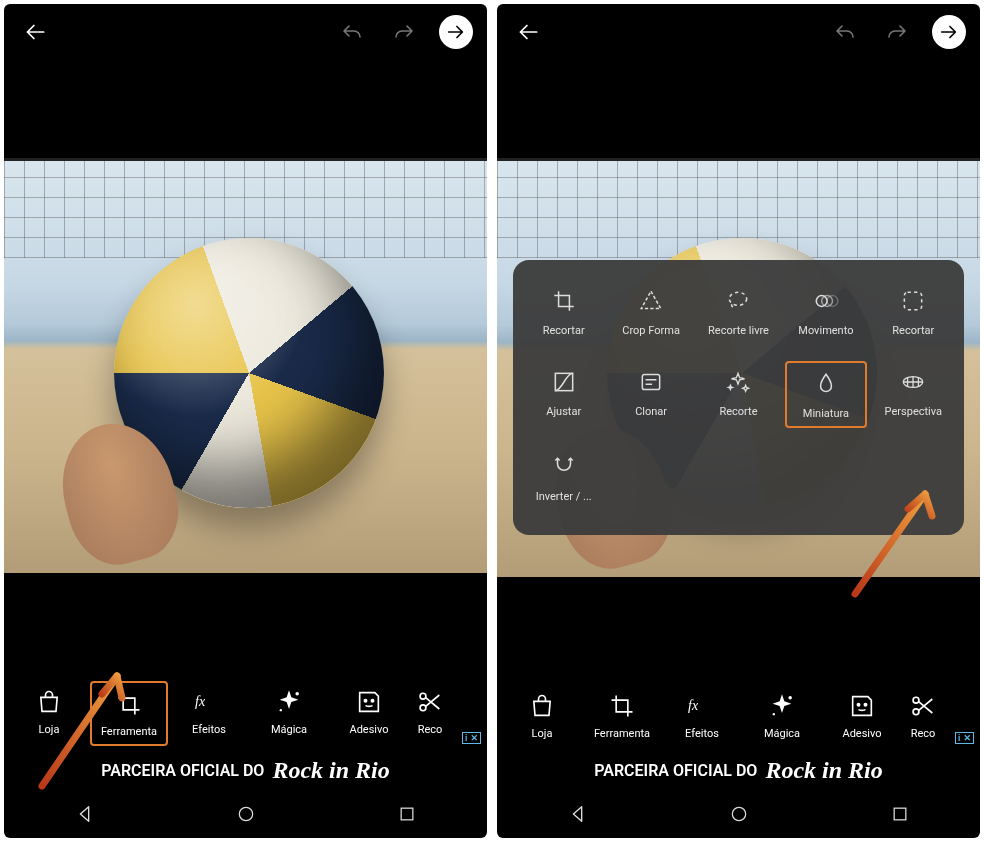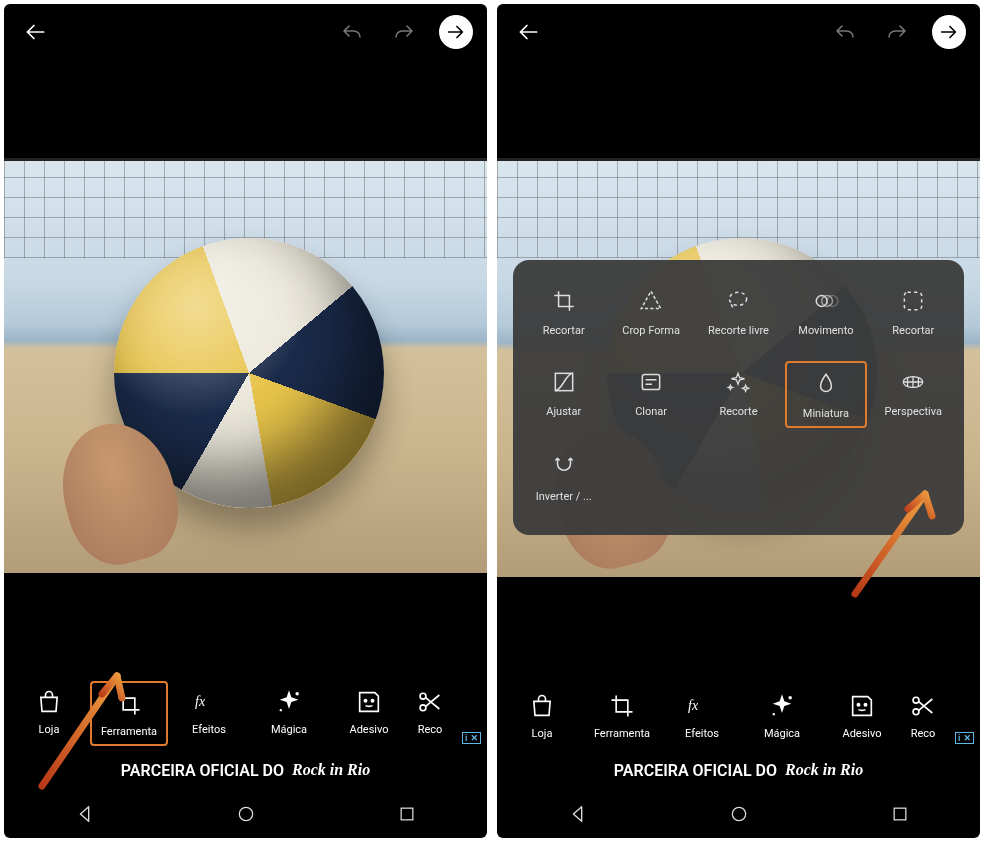--- a/index.html
+++ b/index.html
@@ -110,21 +110,21 @@
     background: #000;
     color: #fff;
     display: flex;
     align-items: center;
     justify-content: center;
     gap: 8px;
     font-size: 16px;
     font-weight: 600;
     position: relative;
   }
-  .adbar .rockinrio { font-family: cursive; font-style: italic; font-size: 16px; }
+  .adbar .rockinrio { font-family: cursive; font-style: italic; font-size: 24px; }
   .adbar .adtag {
     position: absolute; right: 6px; top: -18px;
     font-size: 9px; color: #5fb8e8;
     border: 1px solid #5fb8e8; padding: 0 2px;
     display: flex; gap: 3px; align-items: center;
     background: #000;
   }
   .navbar {
     height: 48px;
     display: flex;

